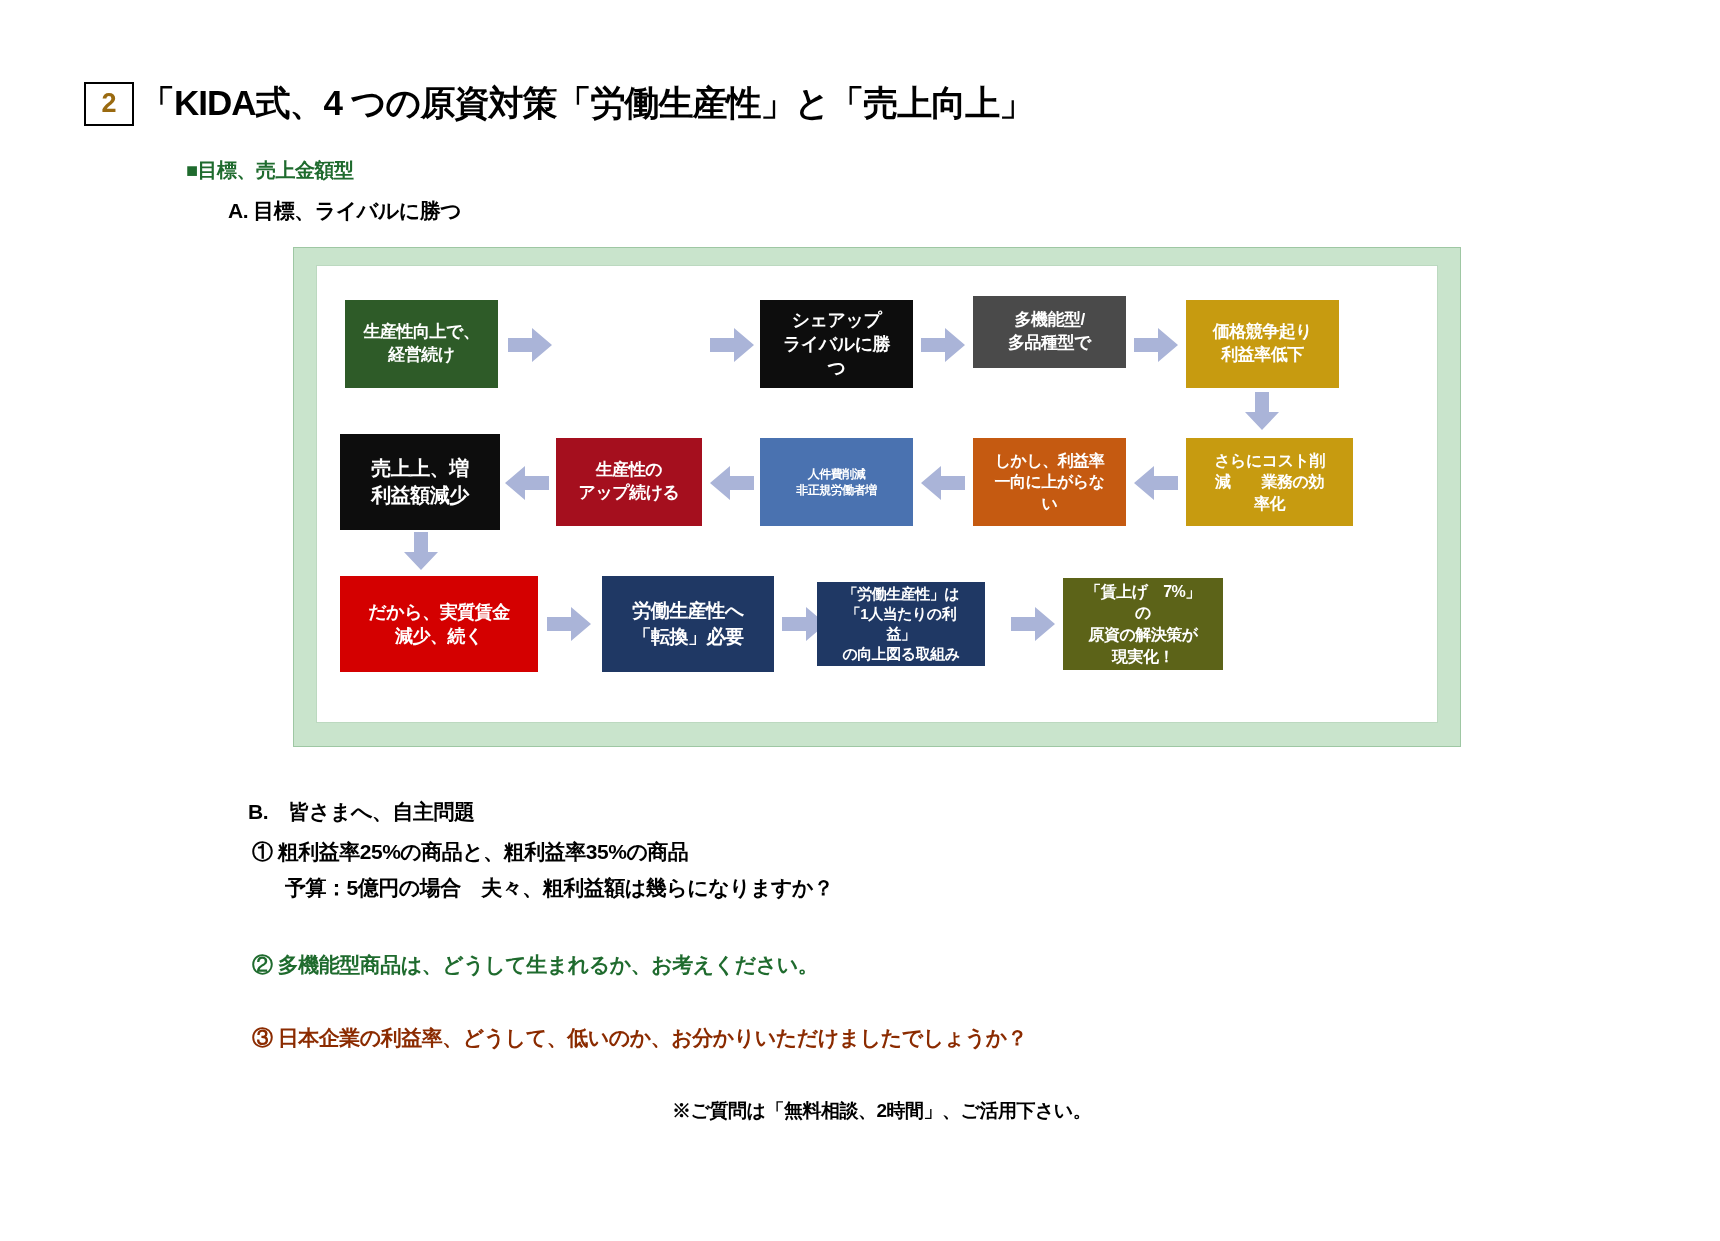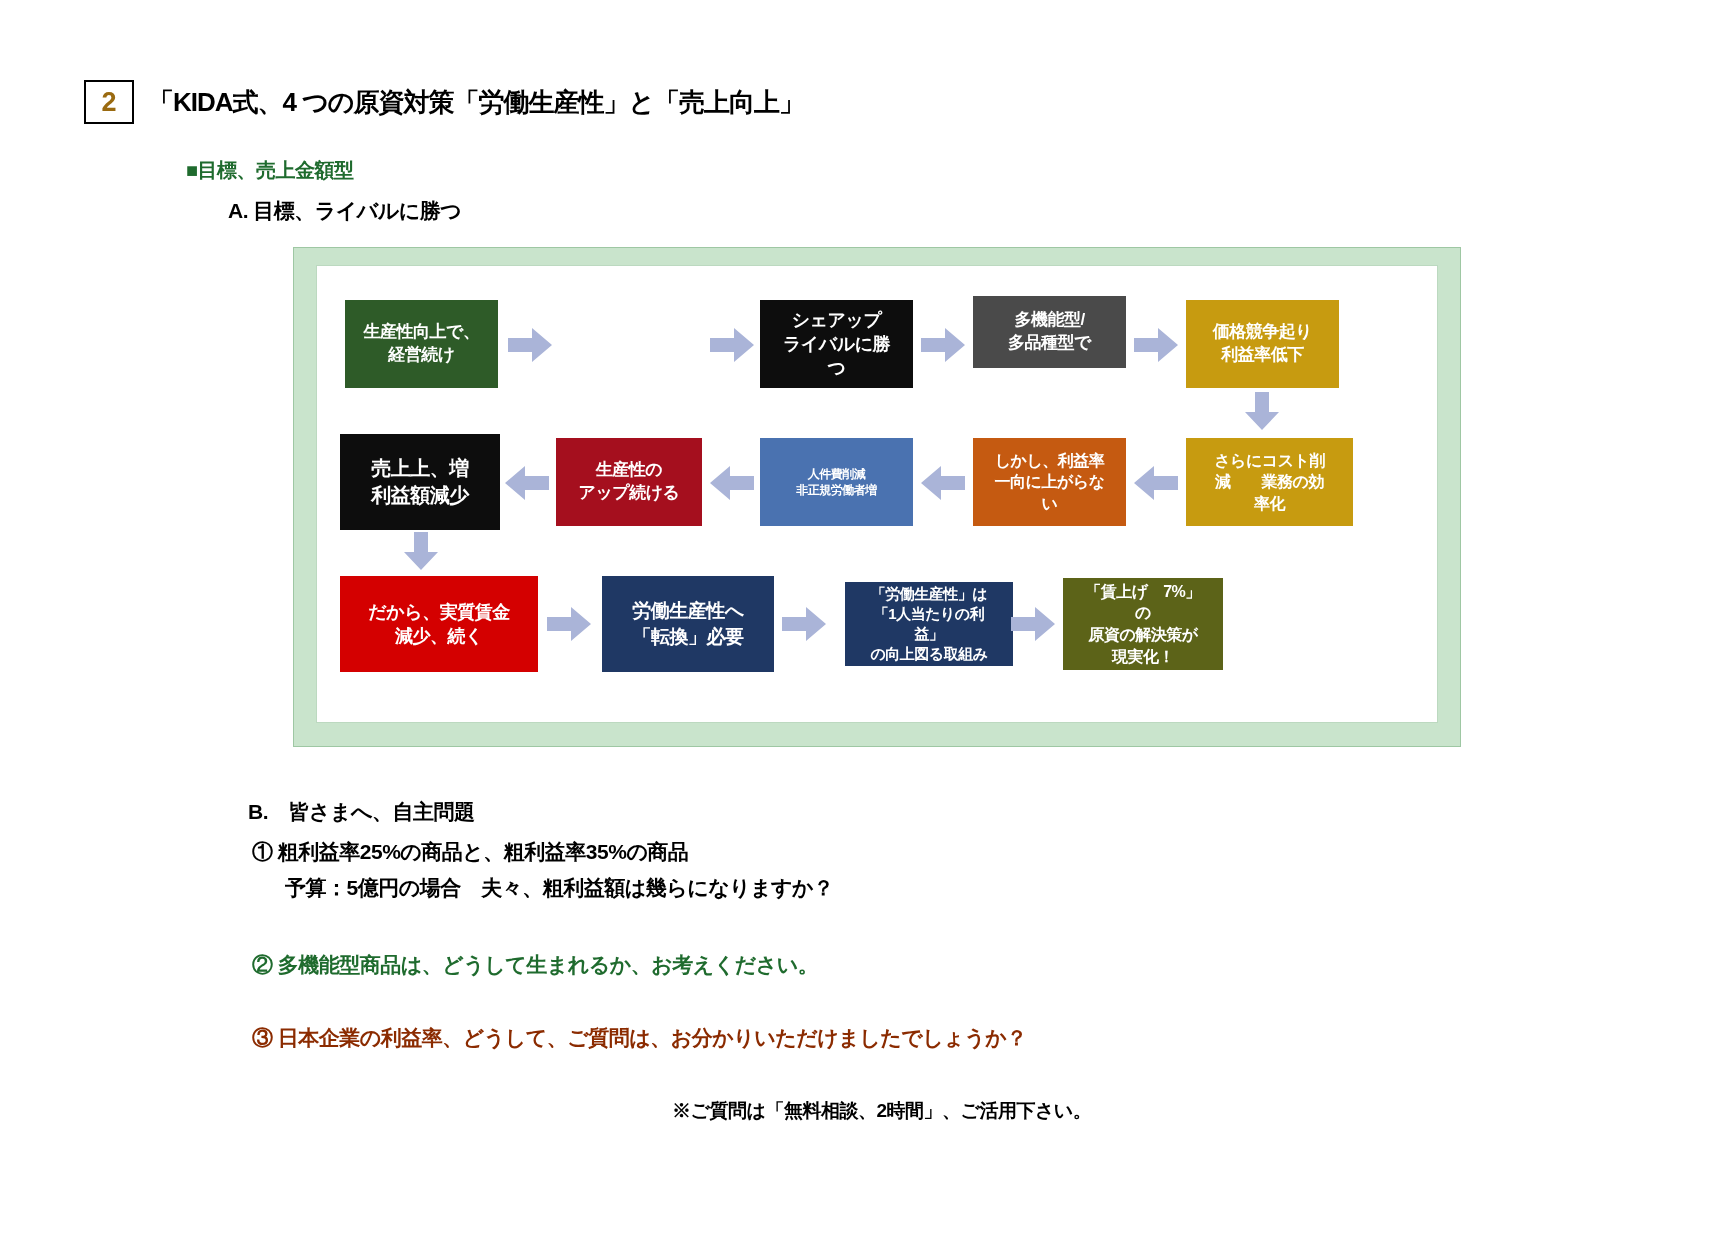--- a/index.html
+++ b/index.html
@@ -30,22 +30,22 @@
     border: 2.5px solid #000;
     display: flex;
     align-items: center;
     justify-content: center;
     font-size: 27px;
     font-weight: bold;
     color: #9a6a10;
     letter-spacing: 0;
   }
   #title-text {
-    margin-left: 14px;
-    font-size: 26px;
+    margin-left: 6px;
+    font-size: 35px;
     font-weight: bold;
     letter-spacing: -1px;
     white-space: nowrap;
   }
 
   #subtitle {
     position: absolute;
     left: 186px;
     top: 157px;
     font-size: 20px;
@@ -201,21 +201,21 @@
           <polygon points="0,10 24,10 24,0 44,17 24,34 24,24 0,24" fill="#aab4d8"></polygon>
         </svg>
     </div>
     <div class="node" style="left:285px; top:310px; width:172px; height:96px; background:#1f3864; font-size:19px;">労働生産性へ
 「転換」必要</div>
     <div class="arrow" style="left:465px; top:341px;">
       <svg width="44" height="34" viewBox="0 0 44 34">
           <polygon points="0,10 24,10 24,0 44,17 24,34 24,24 0,24" fill="#aab4d8"></polygon>
         </svg>
     </div>
-    <div class="node" style="left:528px; top:316px; width:168px; height:84px; background:#1f3864; font-size:15px;">「労働生産性」は
+    <div class="node" style="left:500px; top:316px; width:168px; height:84px; background:#1f3864; font-size:15px;">「労働生産性」は
 「1人当たりの利益」
 の向上図る取組み</div>
     <div class="arrow" style="left:694px; top:341px;">
       <svg width="44" height="34" viewBox="0 0 44 34">
           <polygon points="0,10 24,10 24,0 44,17 24,34 24,24 0,24" fill="#aab4d8"></polygon>
         </svg>
     </div>
     <div class="node" style="left:746px; top:312px; width:160px; height:92px; background:#5c6318; font-size:16px;">「賃上げ　7%」の
 原資の解決策が
 現実化！</div>
@@ -223,15 +223,15 @@
   </div>
 </div>
 
 <div style="position:absolute; left:215px; top:798px; font-size:21px; font-weight:bold; letter-spacing:-0.5px;margin-left:33px;">B.　皆さまへ、自主問題</div>
 
 <div style="position:absolute; left:252px; top:838px; font-size:21px; font-weight:bold; letter-spacing:-0.5px;">①  粗利益率25%の商品と、粗利益率35%の商品</div>
 <div style="position:absolute; left:285px; top:874px; font-size:21px; font-weight:bold; letter-spacing:-0.5px;">予算：5億円の場合　夫々、粗利益額は幾らになりますか？</div>
 
 <div style="position:absolute; left:252px; top:951px; font-size:21px; font-weight:bold; letter-spacing:-0.5px; color:#1f6b2e;">②  多機能型商品は、どうして生まれるか、お考えください。</div>
 
-<div style="position:absolute; left:252px; top:1024px; font-size:21px; font-weight:bold; letter-spacing:-0.5px; color:#8b2b00;">③  日本企業の利益率、どうして、ご質問は、お分かりいただけましたでしょうか？</div>
+<div style="position:absolute; left:252px; top:1024px; font-size:21px; font-weight:bold; letter-spacing:-0.5px; color:#8b2b00;">③  日本企業の利益率、どうして、低いのか、お分かりいただけましたでしょうか？</div>
 
 <div style="position:absolute; left:672px; top:1098px; font-size:19px; font-weight:bold; letter-spacing:-0.5px;">※ご質問は「無料相談、2時間」、ご活用下さい。</div>
 
 </body></html>

